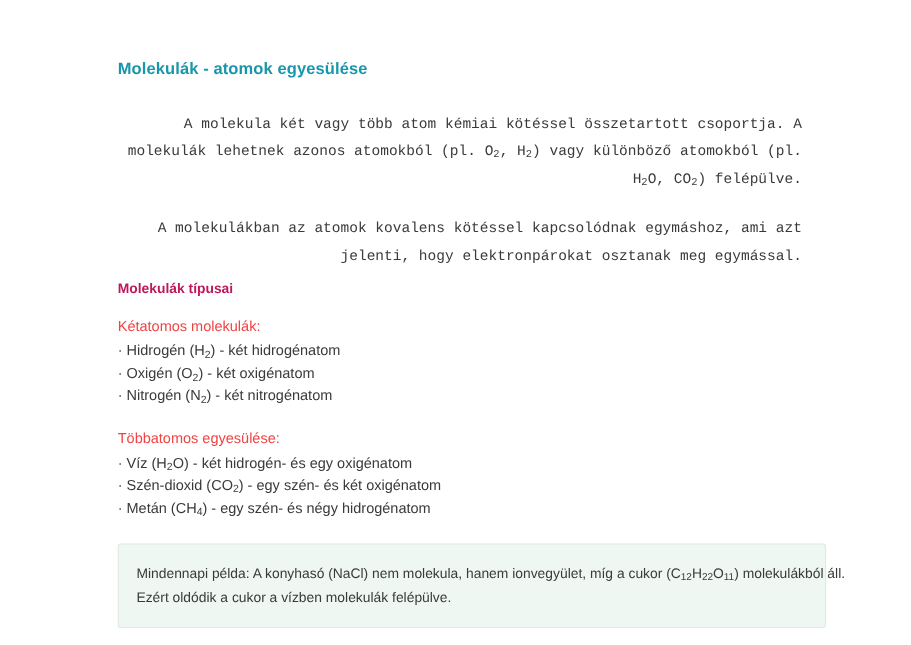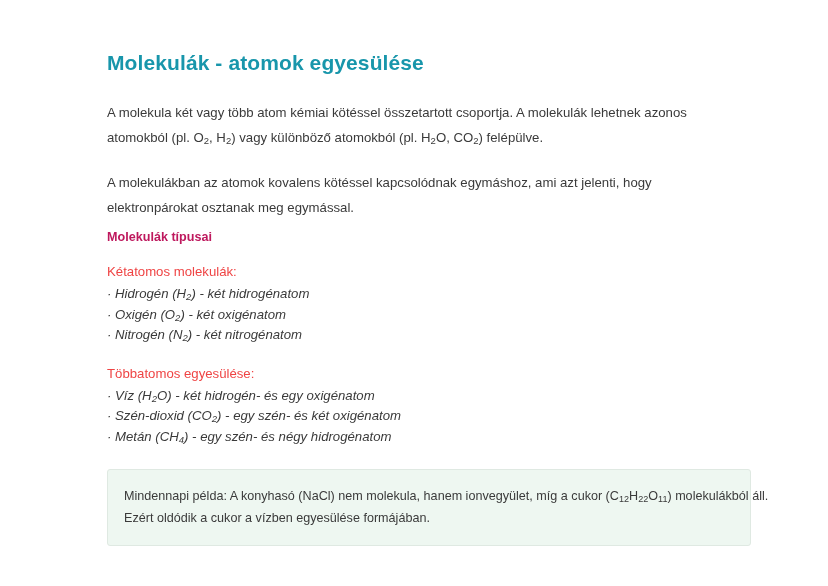--- a/index.html
+++ b/index.html
@@ -26,36 +26,37 @@
 
   .content {
     position: absolute;
     left: 107px;
     top: 50px;
     width: 648px;
   }
 
   .doc-title {
     color: #1896ab;
-    font-size: 21px;
+    font-size: 15px;
     font-weight: bold;
     line-height: 26px;
     letter-spacing: 0.1px;
     margin: 0 0 24px 0;
     padding: 0;
   }
 
   .paragraph {
     font-size: 13.2px;
     line-height: 25px;
     color: #3a3a3a;
     margin: 0 0 20px 0;
     padding: 0;
     max-width: 622px;
-    text-align: left;
+    text-align: right;
+    font-family: Liberation Mono, monospace;
   }
 
   .paragraph:last-of-type {
     margin-bottom: 0;
   }
 
   .section-heading {
     color: #be185d;
     font-size: 12.6px;
     font-weight: bold;
@@ -77,21 +78,20 @@
     font-size: 13.2px;
     line-height: 20px;
     color: #ef4444;
     margin: 0 0 2px 0;
   }
 
   .bullet-list {
     list-style: none;
     margin: 0;
     padding: 0;
-    font-style: italic;
   }
 
   .bullet-list li {
     font-size: 13.2px;
     line-height: 20.5px;
     color: #3a3a3a;
     margin: 0;
     padding: 0;
     white-space: nowrap;
   }
@@ -154,17 +154,17 @@
       <div class="list-intro">Többatomos egyesülése:</div>
       <ul class="bullet-list">
         <li><span class="bullet-dot">·</span><span>Víz (H<sub>2</sub>O) - két hidrogén- és egy oxigénatom</span></li>
         <li><span class="bullet-dot">·</span><span>Szén-dioxid (CO<sub>2</sub>) - egy szén- és két oxigénatom</span></li>
         <li><span class="bullet-dot">·</span><span>Metán (CH<sub>4</sub>) - egy szén- és négy hidrogénatom</span></li>
       </ul>
     </div>
 
     <div class="callout">
       <p class="callout-line">Mindennapi példa: A konyhasó (NaCl) nem molekula, hanem ionvegyület, míg a cukor (C<sub>12</sub>H<sub>22</sub>O<sub>11</sub>) molekulákból áll.</p>
-      <p class="callout-line">Ezért oldódik a cukor a vízben egyesülése formájában.</p>
+      <p class="callout-line">Ezért oldódik a cukor a vízben molekulák felépülve.</p>
     </div>
 
   </div>
 </div>
 
 </body></html>

